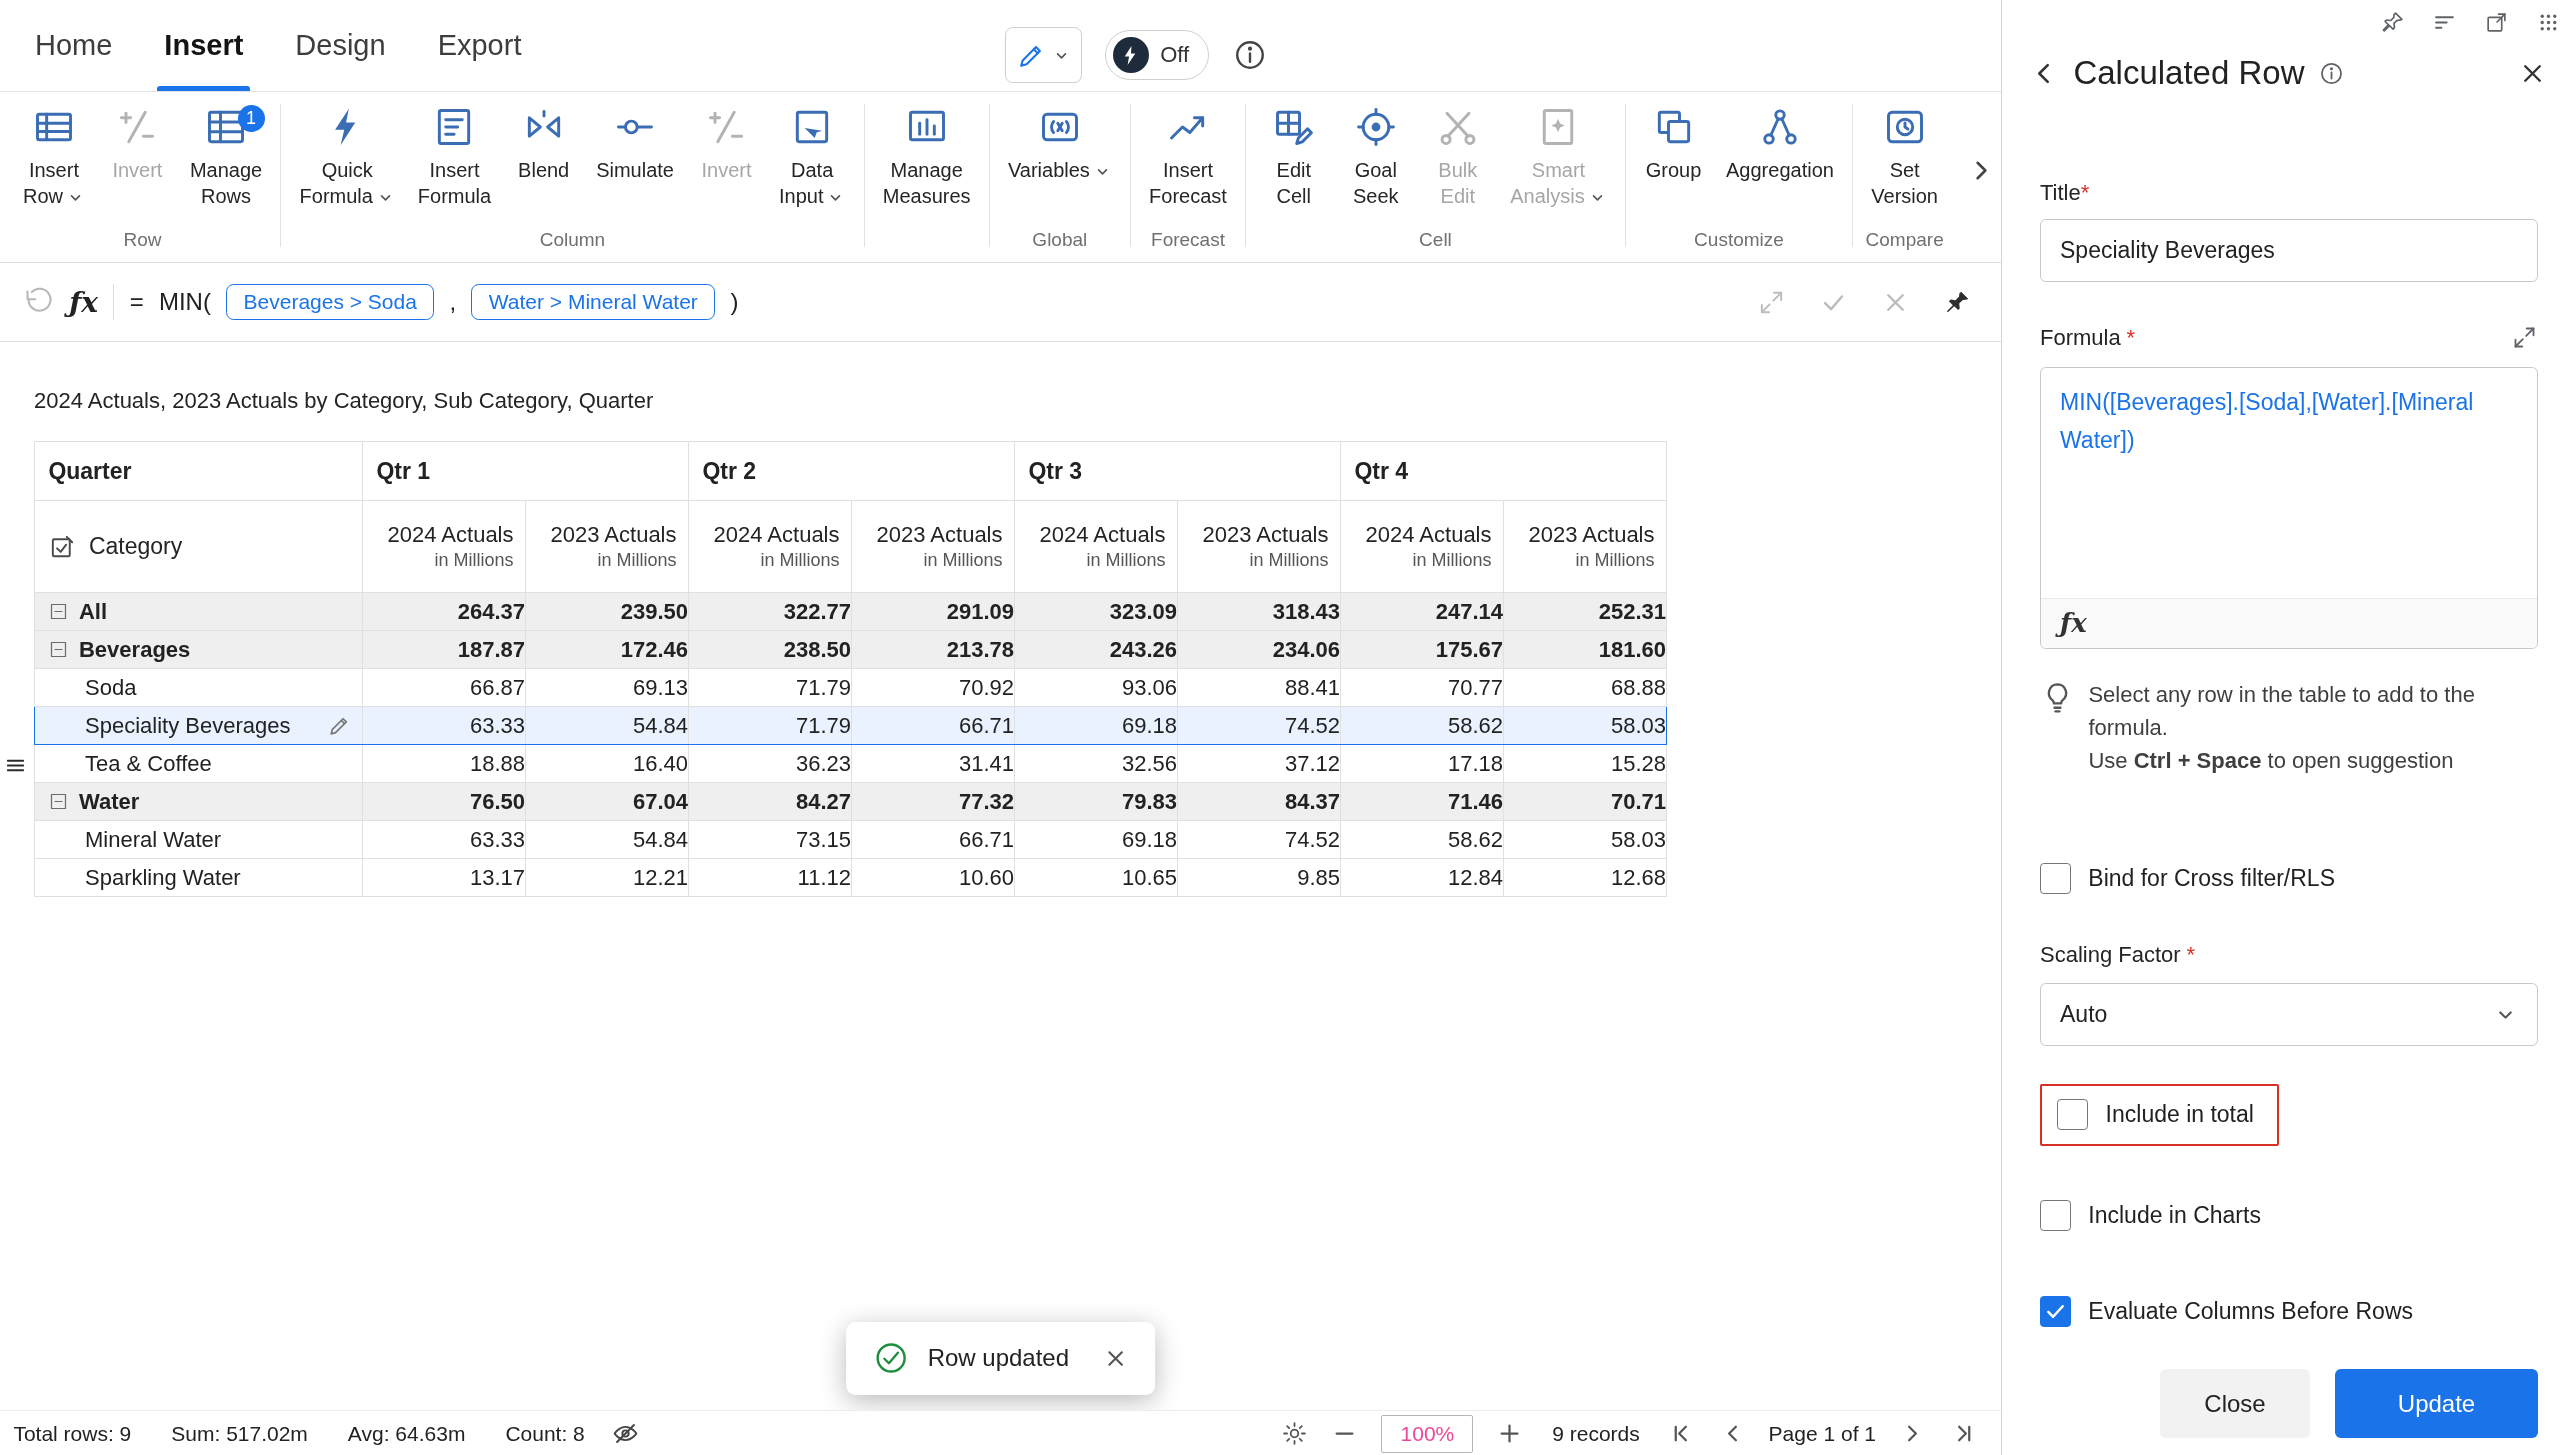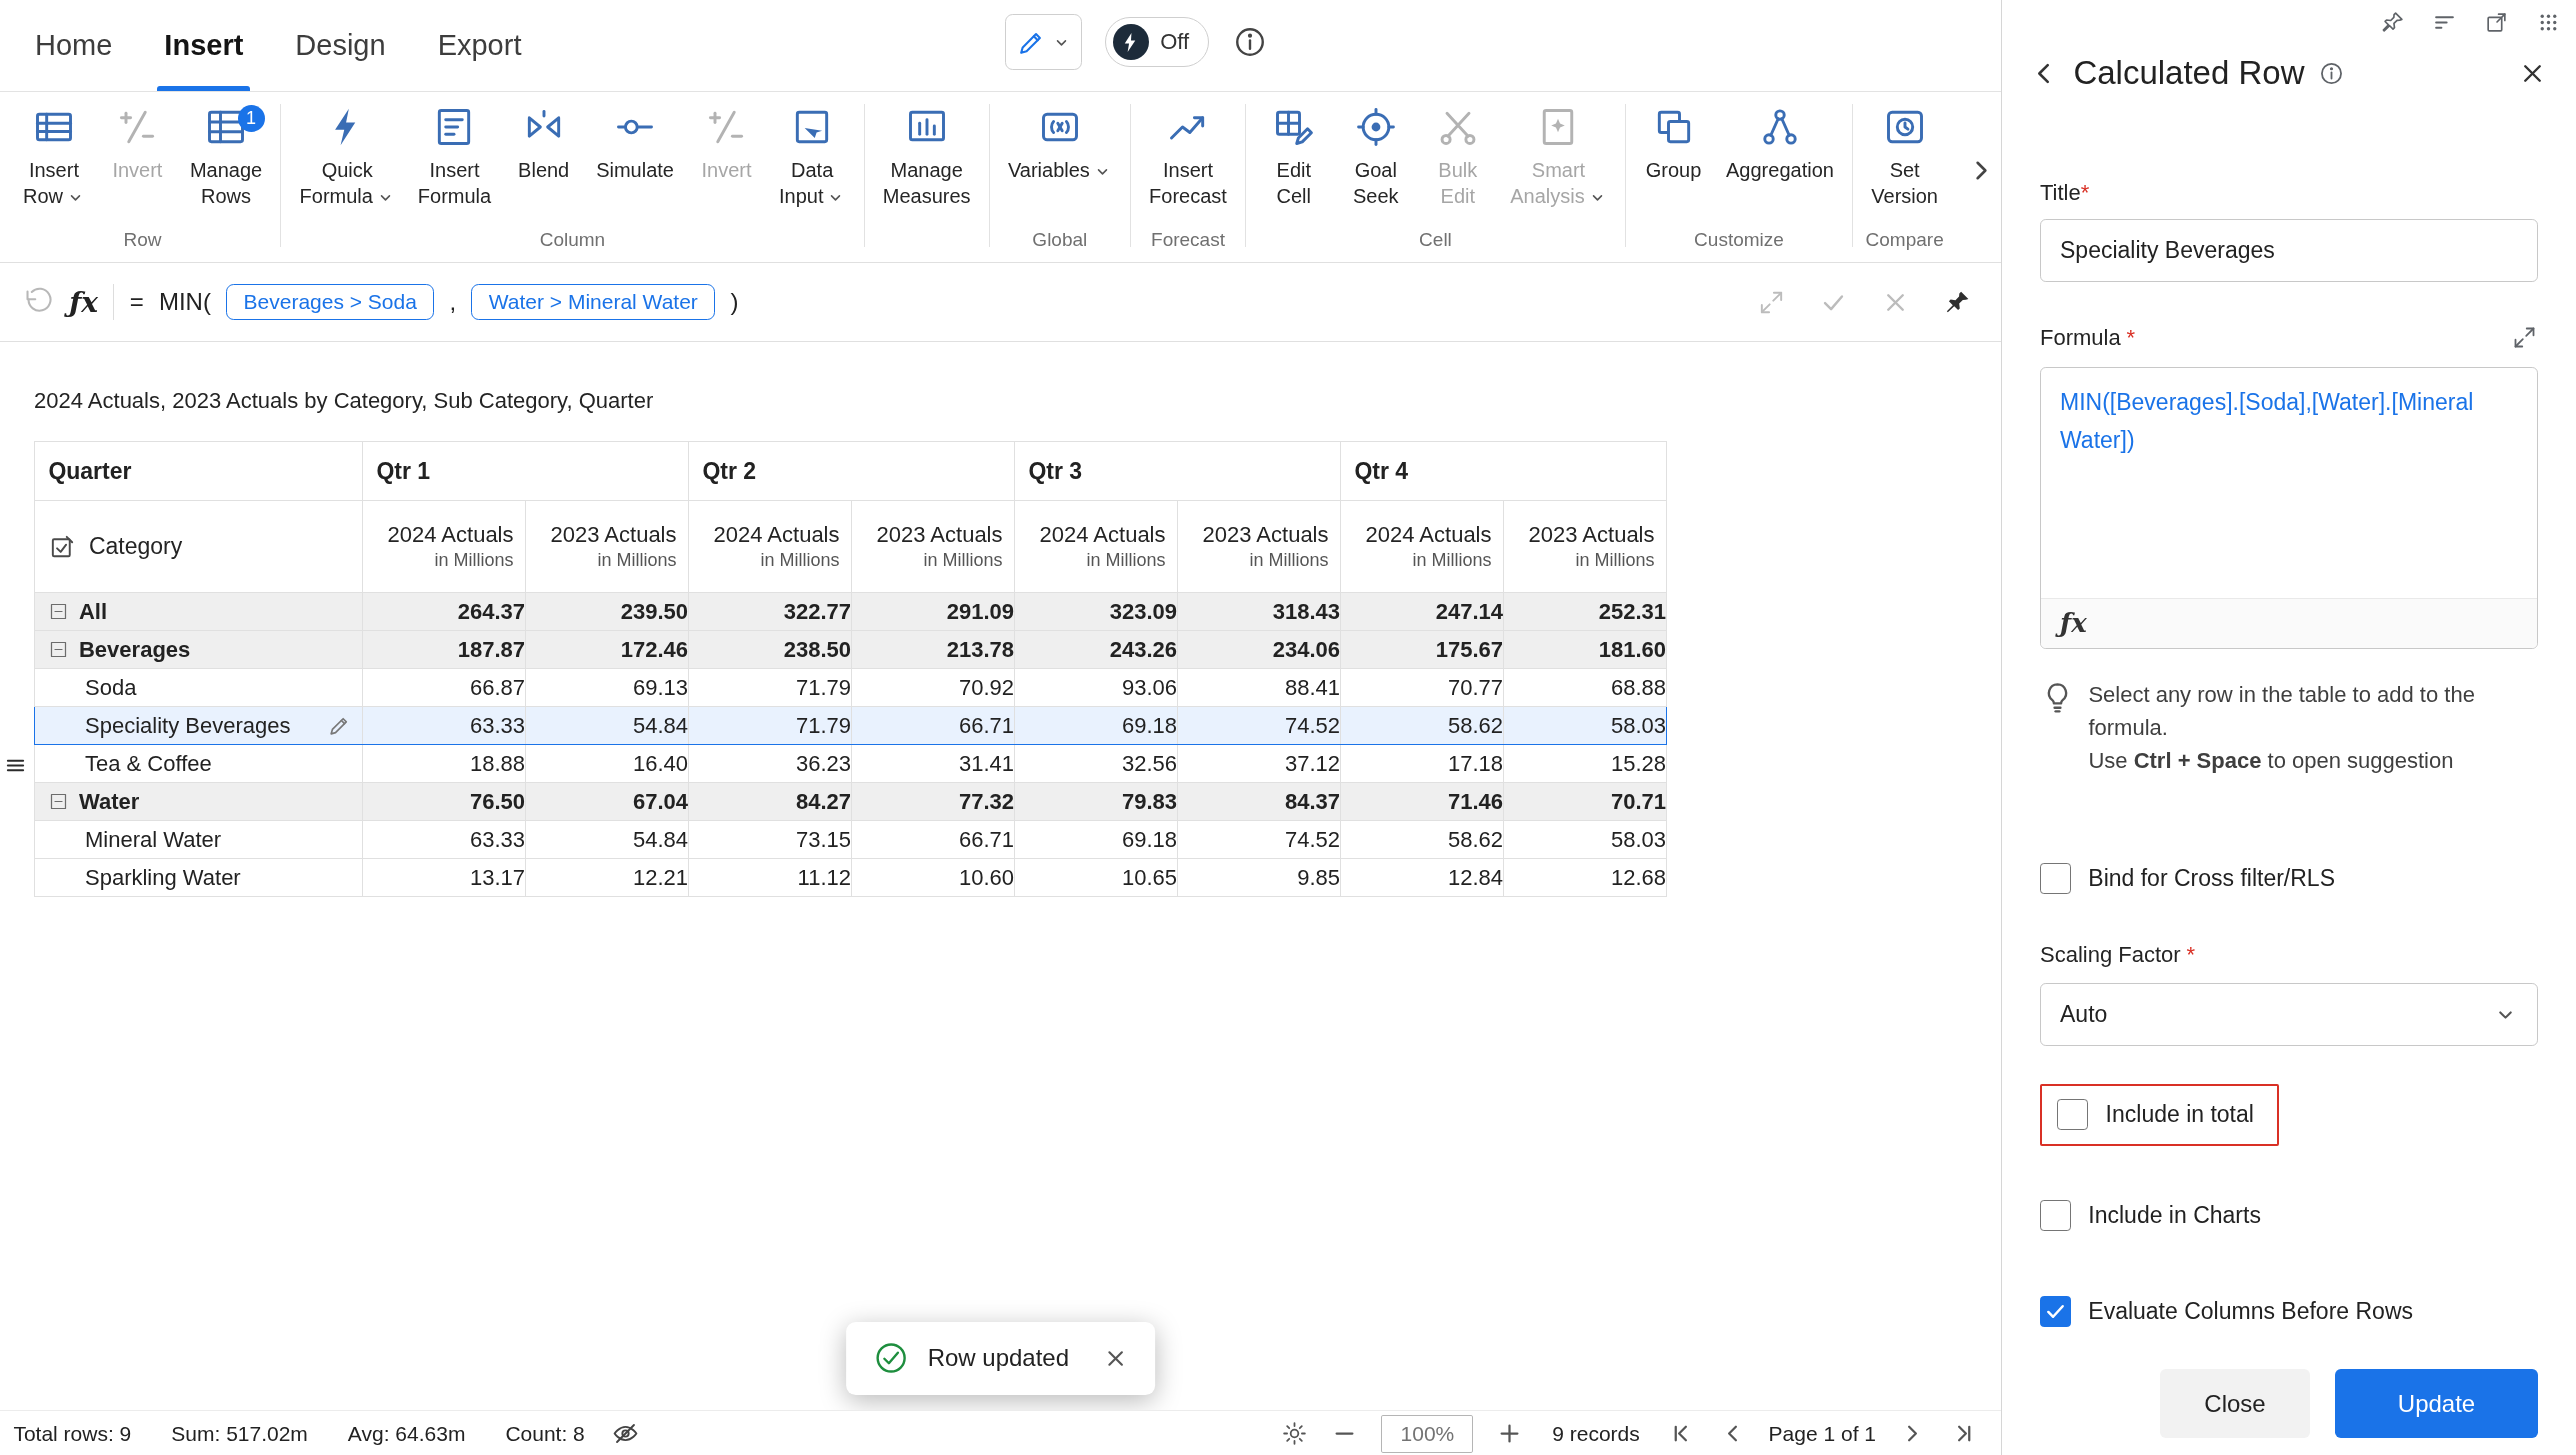--- a/index.html
+++ b/index.html
@@ -13,21 +13,21 @@
   .ic svg{width:100%;height:100%;display:block;}
   .app{display:flex;width:2576px;height:1456px;overflow:hidden;}
   .main{width:2001px;display:flex;flex-direction:column;position:relative;background:#fff;}
 
   
   .tabbar{height:92px;border-bottom:1px solid #e3e3e3;display:flex;align-items:stretch;position:relative;padding-left:9px;flex:none;}
   .tabs{display:flex;height:100%;}
   .tab{padding:0 26px;display:flex;align-items:center;font-size:29px;color:#3d3d3d;position:relative;cursor:pointer;white-space:nowrap;}
   .tab.active{color:#141414;font-weight:bold;}
   .tab.active::after{content:"";position:absolute;left:19px;right:19px;bottom:0;height:4.8px;background:var(--accent);border-radius:2.9px 2.9px 0 0;}
-  .mid-controls{position:absolute;left:1005px;top:14px;display:flex;align-items:center;gap:23px;}
+  .mid-controls{position:absolute;left:1005px;top:27px;display:flex;align-items:center;gap:23px;}
   .edit-btn{width:77px;height:56px;border:1px solid #cfcfcf;border-radius:7.7px;display:flex;align-items:center;justify-content:center;gap:4.8px;background:#fff;cursor:pointer;}
   .pencil-blue{width:31px;height:31px;color:var(--accent);}
   .small-caret{width:19px;height:19px;color:#555;}
   .off-pill{height:50px;border:1px solid #cfcfcf;border-radius:29px;display:flex;align-items:center;gap:11.5px;padding:0 19px 0 6.7px;cursor:pointer;background:#fff;}
   .off-circle{width:36px;height:36px;border-radius:50%;background:#1d2b3a;color:#fff;display:flex;align-items:center;justify-content:center;flex:none;}
   .off-circle .ic{width:23px;height:23px;}
   .off-label{font-size:22px;color:#333;}
   .info-btn{width:36px;height:36px;color:#444;cursor:pointer;}
 
   
@@ -89,21 +89,21 @@
 
   .toast{position:absolute;left:50%;transform:translateX(-50%);bottom:15.3px;background:#fff;border-radius:9.6px;box-shadow:0 5.8px 27px rgba(0,0,0,.28);height:73px;display:flex;align-items:center;gap:19px;padding:0 27px;font-size:24px;color:#222;z-index:5;}
   .toast-check{width:36px;height:36px;color:var(--success);}
   .toast-x{width:25px;height:25px;color:#555;margin-left:15.3px;cursor:pointer;}
 
   
   .status-bar{height:46px;display:flex;align-items:center;padding:0 25px 0 13.4px;font-size:21px;color:#222;gap:40px;border-top:1px solid #ececec;background:#fff;flex:none;}
   .eye{width:29px;height:29px;color:#444;margin-left:-13.4px;cursor:pointer;}
   .sb-right{margin-left:auto;display:flex;align-items:center;gap:23px;}
   .sb-right .ic{width:27px;height:27px;color:#555;cursor:pointer;}
-  .zoom-box{border:1px solid #b5b5b5;border-radius:1.9px;width:92px;height:38px;display:flex;align-items:center;justify-content:center;font-size:21px;color:#737373;cursor:pointer;}
+  .zoom-box{border:1px solid #b5b5b5;border-radius:1.9px;width:92px;height:38px;display:flex;align-items:center;justify-content:center;font-size:21px;color:#ec4899;cursor:pointer;}
   .records{color:#222;margin:0 5.8px;}
   .pg{width:25px;height:25px;color:#666;}
   .page-label{color:#222;}
 
   
   .panel{width:575px;border-left:1px solid #d6d6d6;display:flex;flex-direction:column;position:relative;background:#fff;flex:none;}
   .panel-topicons{position:absolute;top:9.6px;right:15.3px;display:flex;gap:27px;}
   .wicon{width:25px;height:25px;color:#5f6368;cursor:pointer;}
   .panel-header{display:flex;align-items:center;padding:54px 29px 21px 27px;gap:13.4px;}
   .back{width:31px;height:31px;color:#333;cursor:pointer;}

